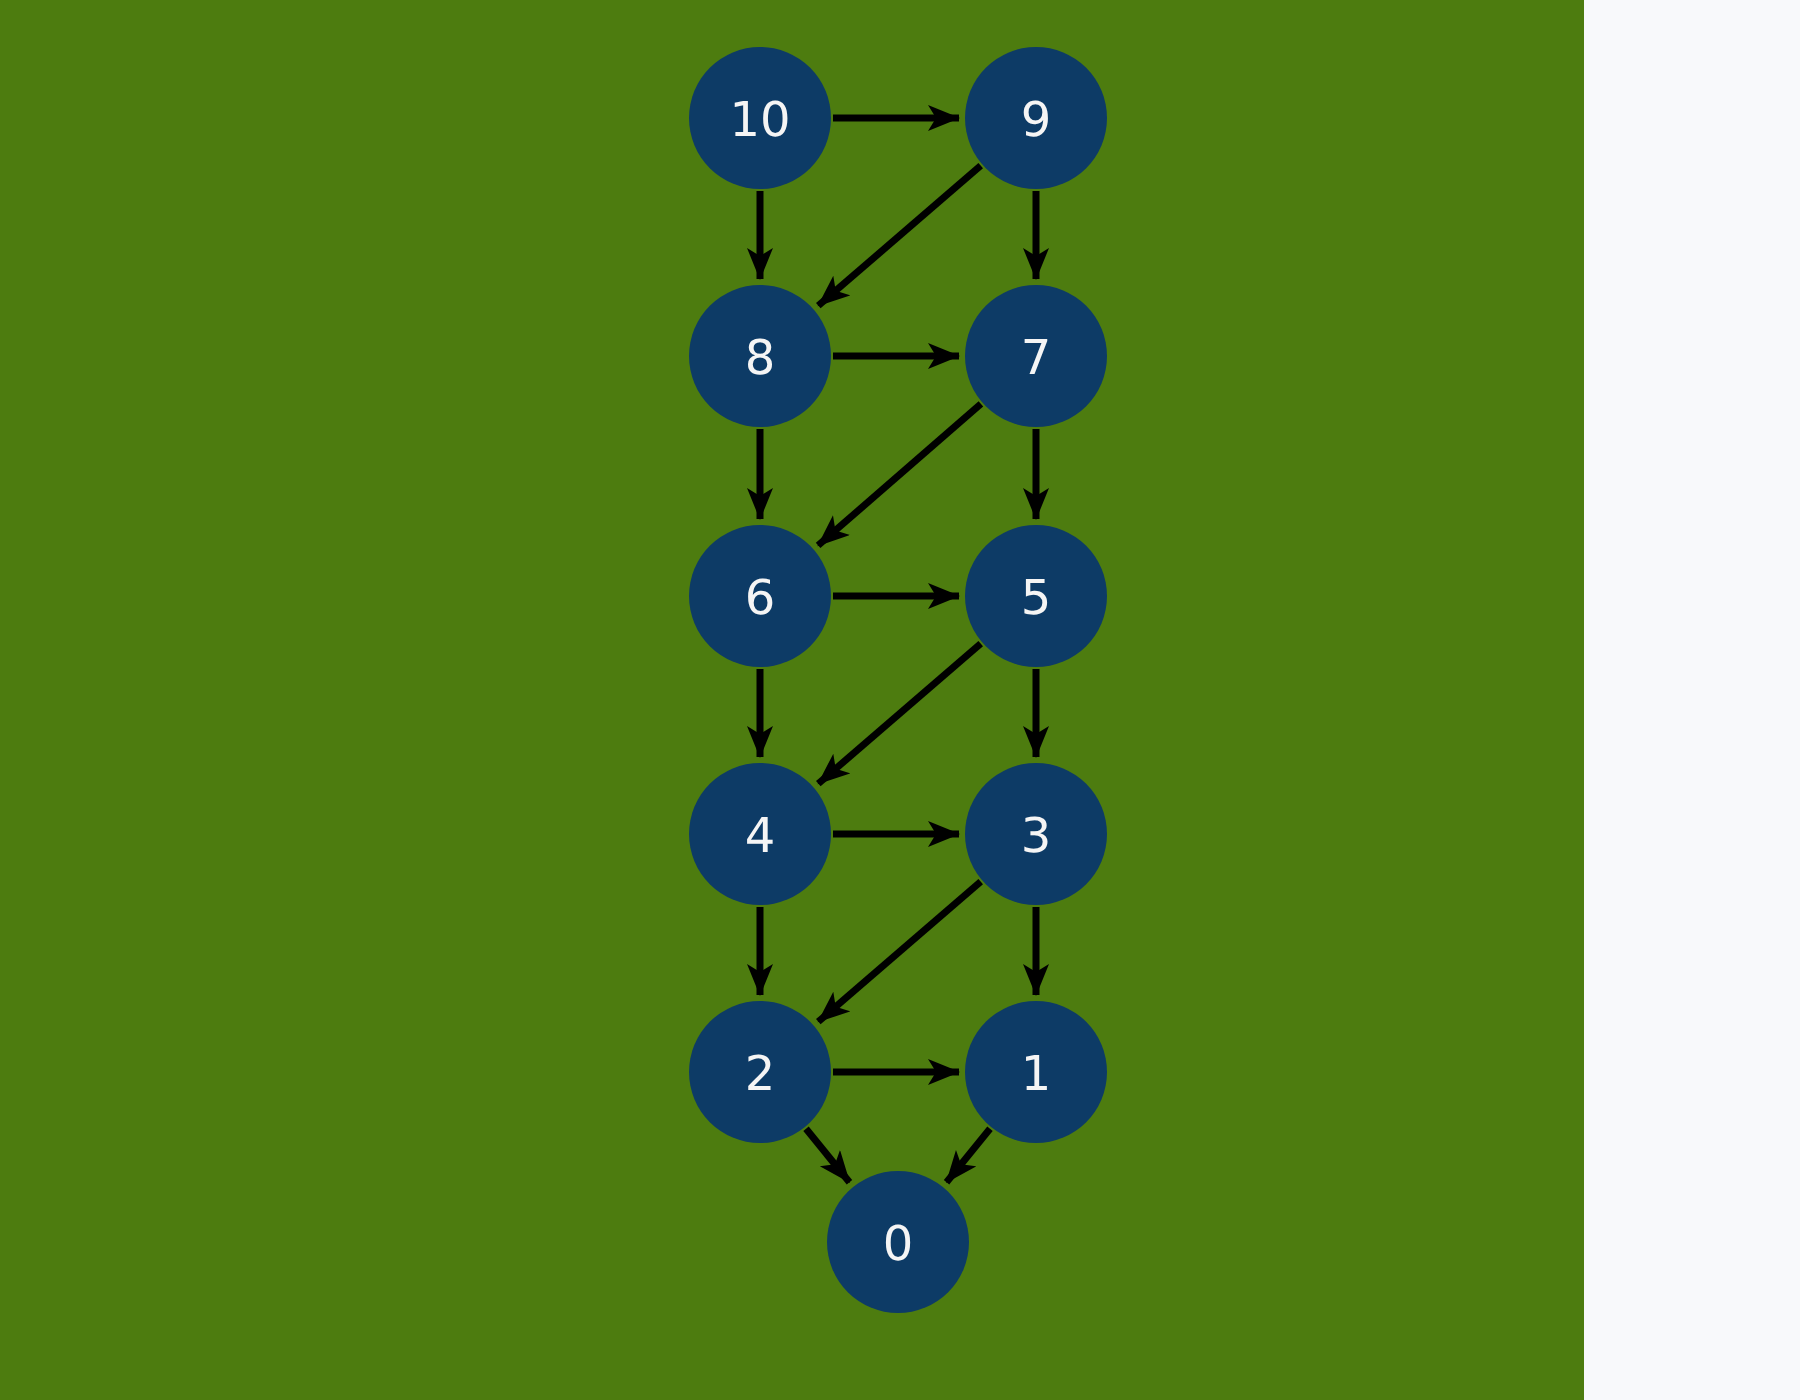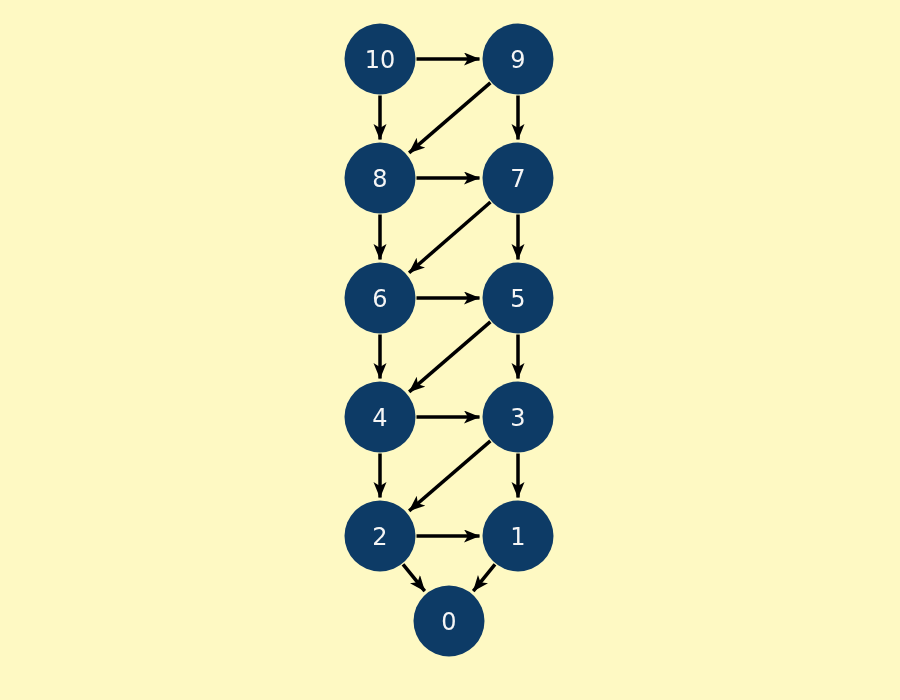--- a/index.html
+++ b/index.html
@@ -3,23 +3,23 @@
 <meta charset="utf-8">
 <style>
   html, body {
     margin: 0;
     padding: 0;
     background: #f8f9fb;
     font-family: "DejaVu Sans", "Liberation Sans", sans-serif;
   }
   .canvas {
     position: relative;
-    width: 900px;
+    width: 792px;
     height: 700px;
-    background: #fef9c3;
+    background: #4d7c0f;
     overflow: hidden;
   }
   svg { display: block; }
   .node-label {
     font-family: "DejaVu Sans", "Liberation Sans", sans-serif;
     pointer-events: none;
   }
 </style>
 </head>
 <body>

